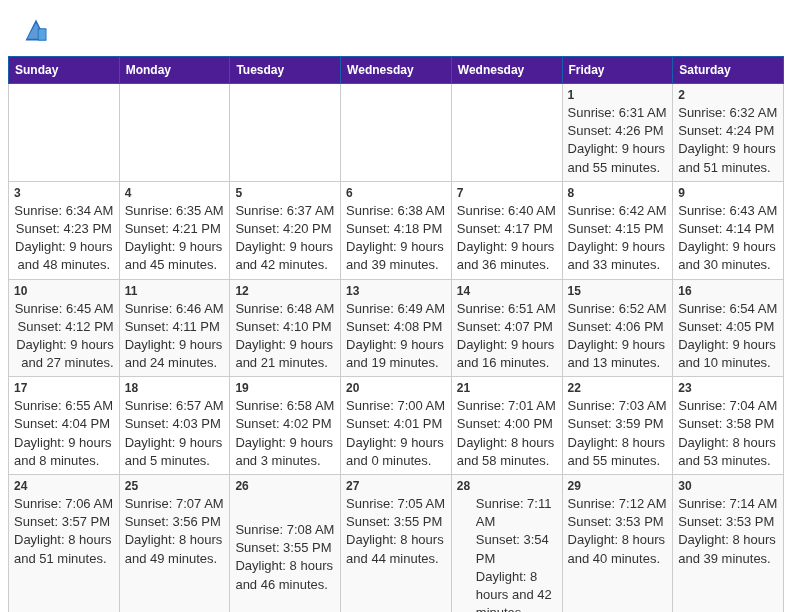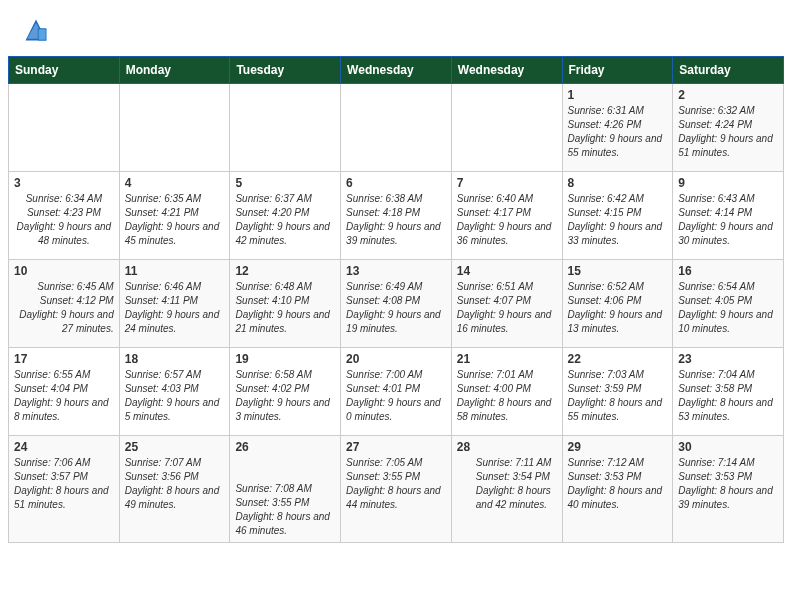--- a/index.html
+++ b/index.html
@@ -44,21 +44,21 @@
       color: #333;
     }
     .calendar-wrapper {
       padding: 0 8px 8px 8px;
     }
     table {
       width: 100%;
       border-collapse: collapse;
     }
     thead tr th {
-      background-color: #14532d;
+      background-color: #4c1d95;
       color: #fff;
       font-size: 12px;
       font-weight: bold;
       text-align: left;
       padding: 6px 6px;
       border: 1px solid #1a5daa;
     }
     tbody tr td {
       vertical-align: top;
       border: 1px solid #ccc;
@@ -76,24 +76,23 @@
     tbody tr:nth-child(even) td {
       background: #fff;
     }
     .day-number {
       font-weight: bold;
       font-size: 12px;
       display: block;
       margin-bottom: 2px;
     }
     .day-info {
-      font-size: 10px;
+      font-size: 13px;
       line-height: 1.4;
       color: #333;
-      font-style: italic;
     }
     .empty-cell {
       background: #fff !important;
     }
   </style>
 </head>
 <body>
 
 <div class="header">
   <div class="logo">

